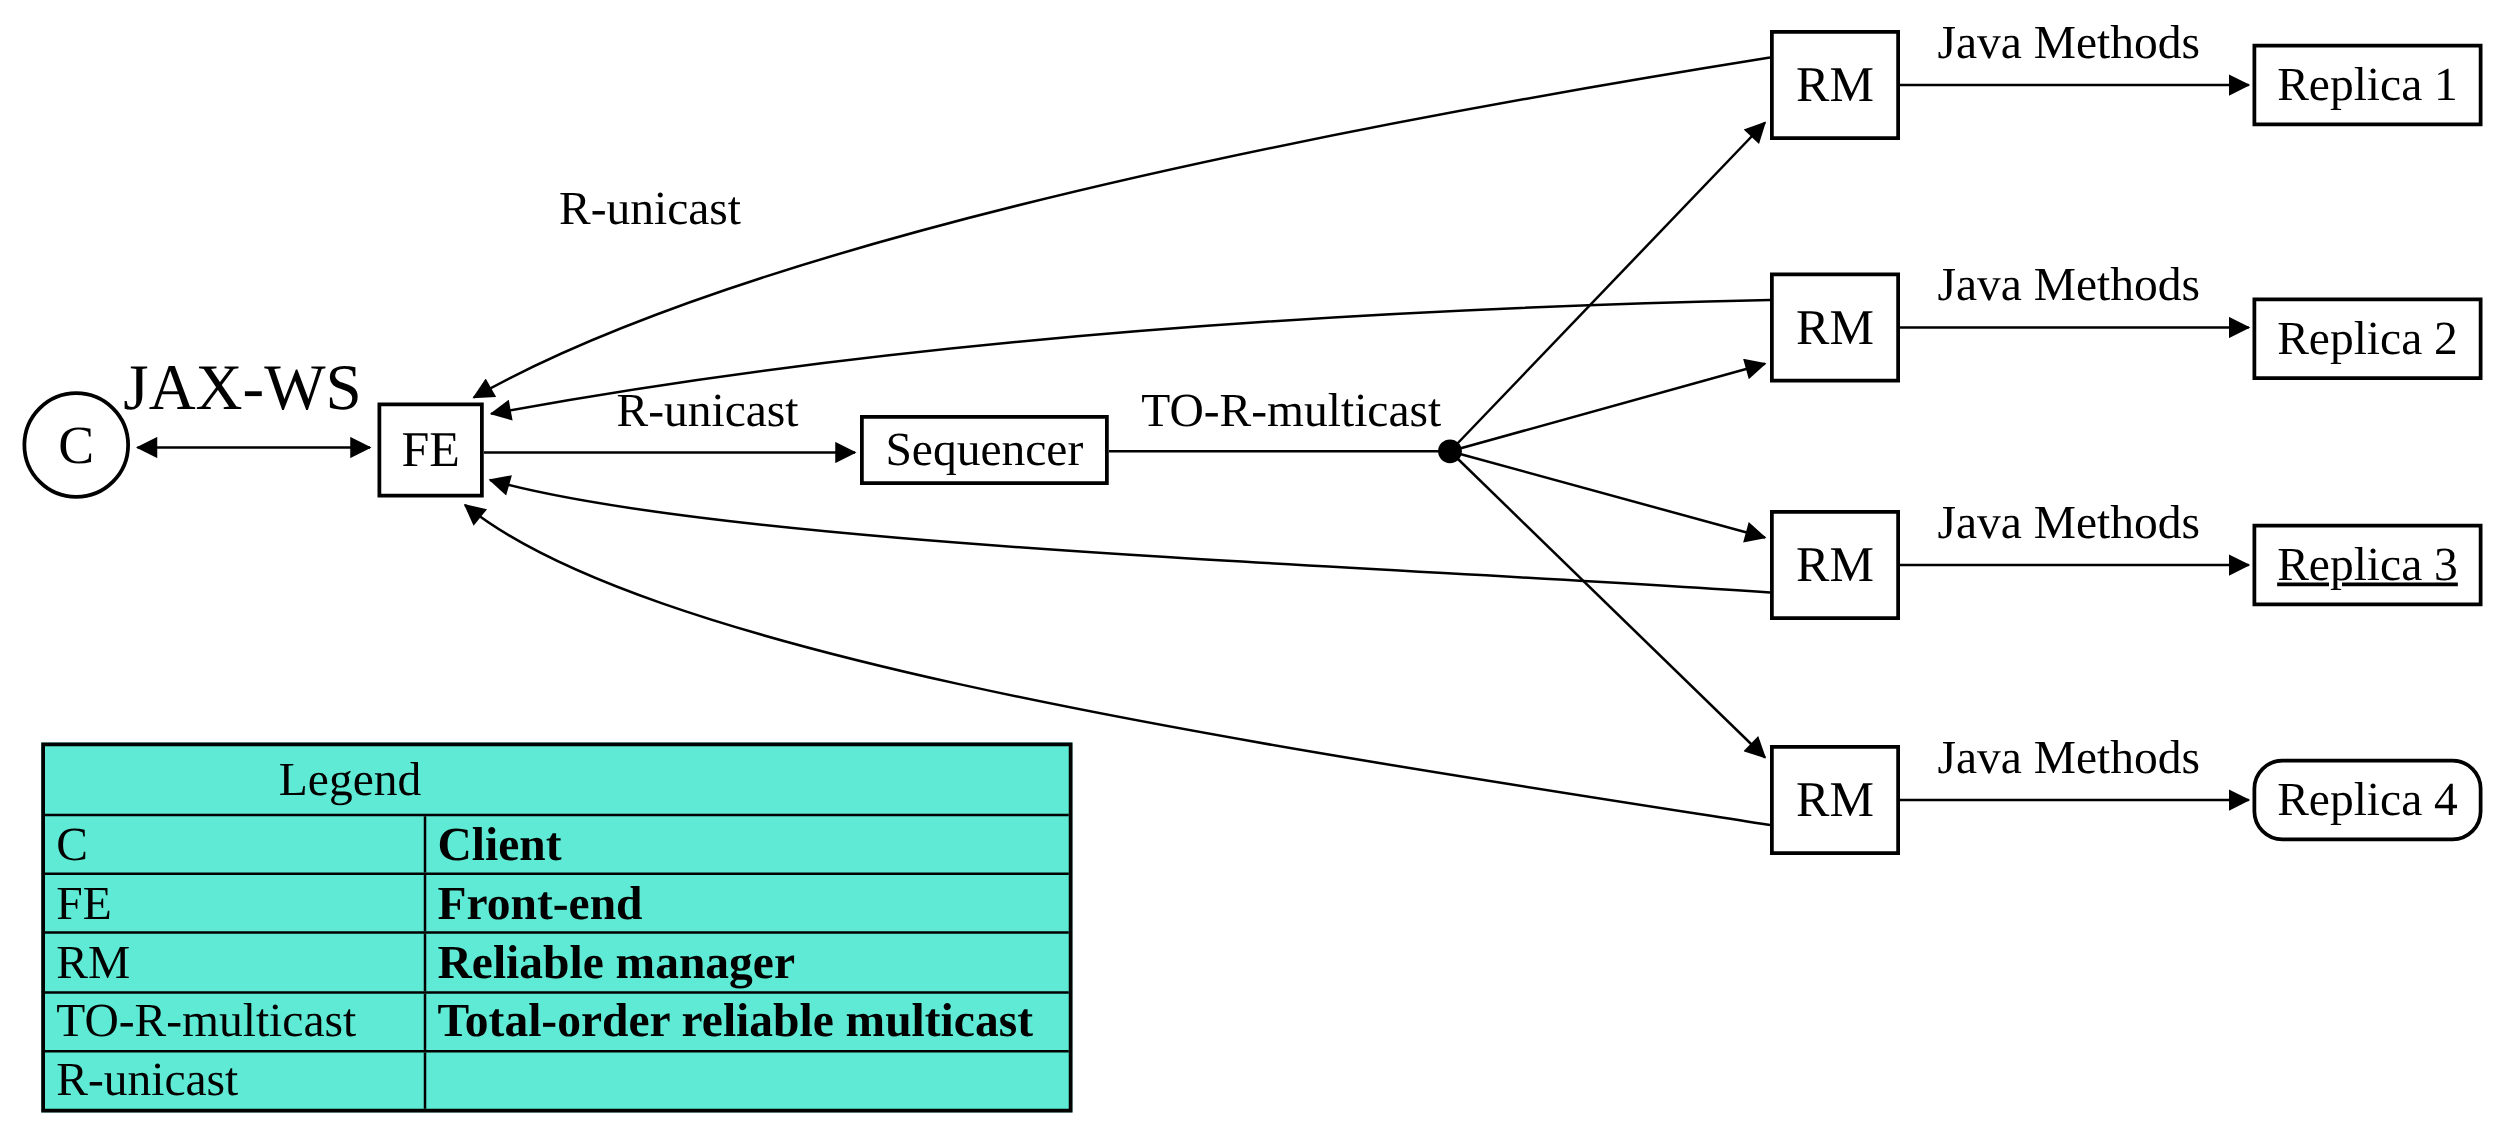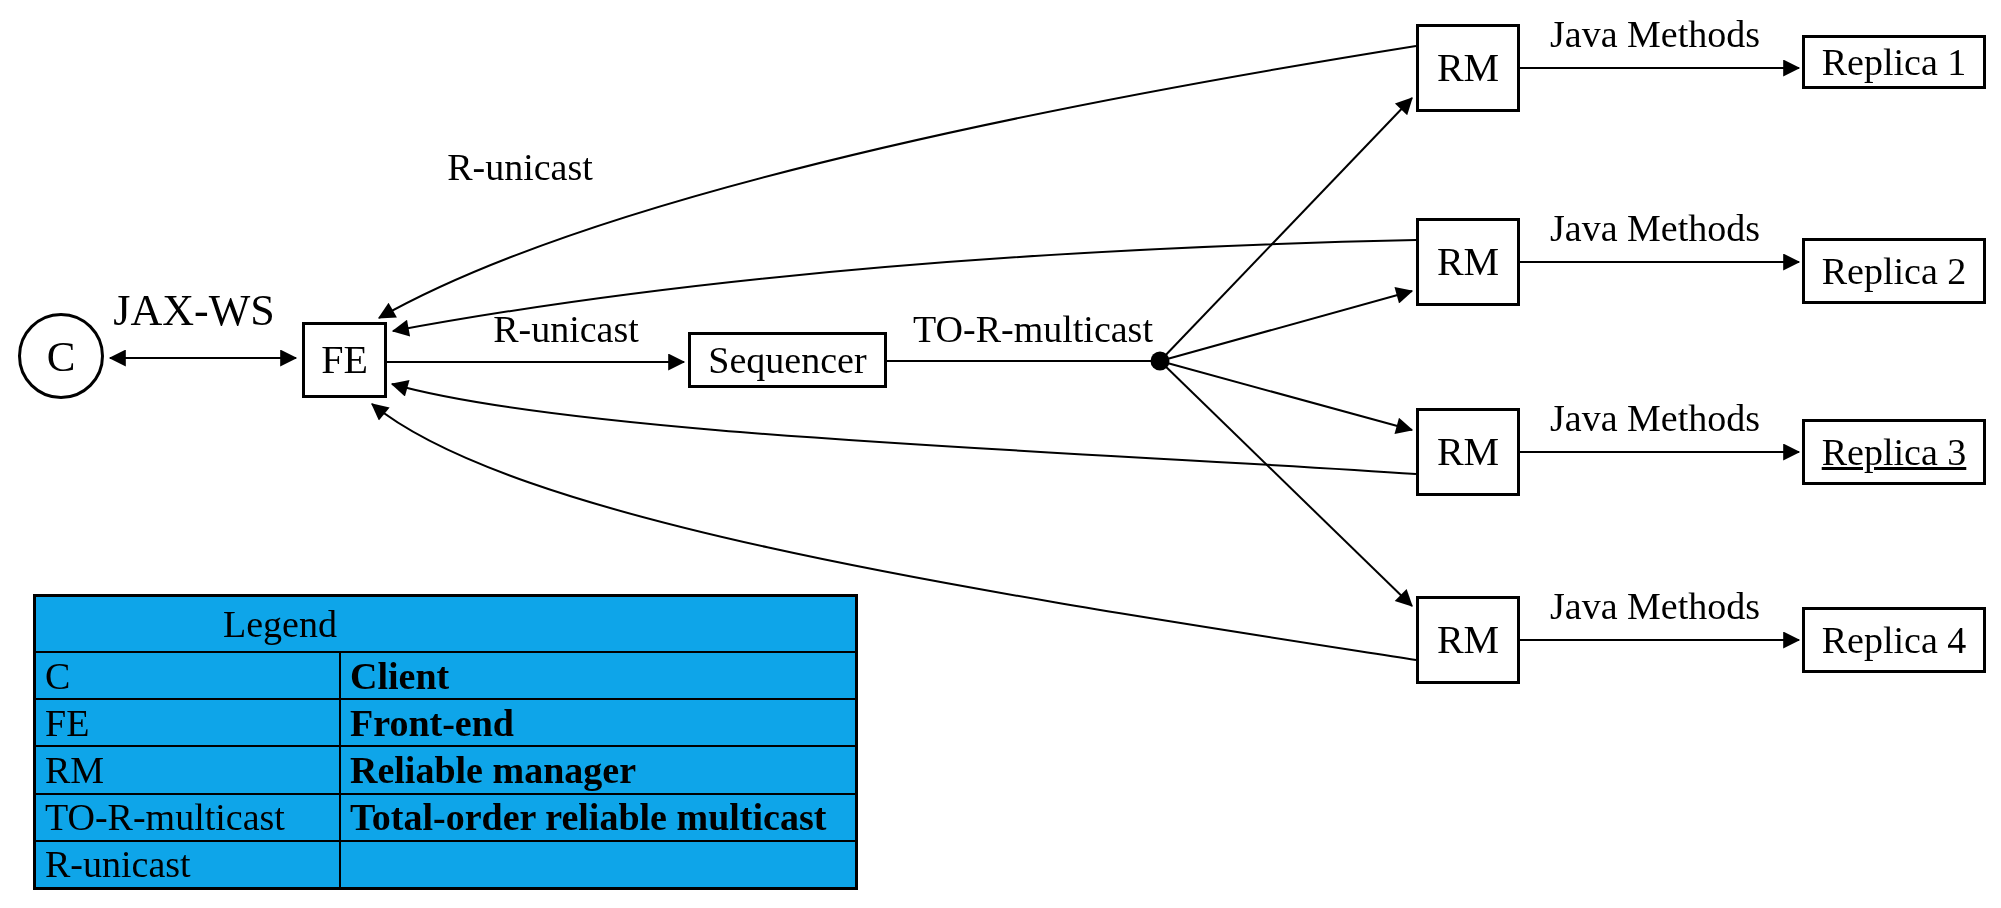--- a/index.html
+++ b/index.html
@@ -7,24 +7,24 @@
   #stage{position:relative;width:2001px;height:908px;background:#ffffff;overflow:hidden;color:#000;}
   #edges{position:absolute;left:0;top:0;width:2001px;height:908px;}
 
   .node{position:absolute;box-sizing:border-box;border:3px solid #000;background:#fff;
         display:flex;align-items:center;justify-content:center;font-size:40px;line-height:1;}
   .circle{border-radius:50%;font-size:43px;}
   .replica{font-size:38px;}
 
   .edge-label{position:absolute;transform:translateX(-50%);white-space:nowrap;
               font-size:38px;line-height:44px;text-align:right;}
-  .lbl-jaxws{font-size:44px;}
+  .lbl-jaxws{font-size:52px;}
 
   .legend{position:absolute;left:33px;top:594px;width:825px;height:296px;
-          background:#0ea5e9;border:3px solid #000;box-sizing:border-box;
+          background:#5eead4;border:3px solid #000;box-sizing:border-box;
           display:flex;flex-direction:column;font-size:38px;}
   .legend-header{height:54px;border-bottom:2px solid #000;position:relative;flex:none;}
   .legend-header .legend-title{position:absolute;left:244px;top:50%;transform:translate(-50%,-50%);}
   .legend-row{flex:1 1 auto;display:flex;border-bottom:2px solid #000;}
   .legend-row:last-child{border-bottom:none;}
   .legend-abbr{width:305px;flex:none;box-sizing:border-box;border-right:2px solid #000;
                padding-left:9px;display:flex;align-items:center;}
   .legend-meaning{flex:1;padding-left:9px;display:flex;align-items:center;font-weight:bold;}
 </style>
 </head>
@@ -86,30 +86,30 @@
   <div class="node" style="left:1416px;top:218px;width:104px;height:88px;">
     <span>RM</span>
   </div>
   <div class="node" style="left:1416px;top:408px;width:104px;height:88px;">
     <span>RM</span>
   </div>
   <div class="node" style="left:1416px;top:596px;width:104px;height:88px;">
     <span>RM</span>
   </div>
 
-  <div class="node replica" style="left:1802px;top:35px;width:184px;height:54px;">
+  <div class="node replica" style="left:1802px;top:35px;width:184px;height:66px;">
     <span>Replica 1</span>
   </div>
   <div class="node replica" style="left:1802px;top:238px;width:184px;height:66px;">
     <span>Replica 2</span>
   </div>
   <div class="node replica" style="left:1802px;top:419px;width:184px;height:66px;text-decoration:underline;">
     <span>Replica 3</span>
   </div>
-  <div class="node replica" style="left:1802px;top:607px;width:184px;height:66px;">
+  <div class="node replica" style="left:1802px;top:607px;width:184px;height:66px;border-radius:24px;">
     <span>Replica 4</span>
   </div>
 
   <div class="edge-label lbl-jaxws" style="left:194px;top:289px;">JAX-WS</div>
   <div class="edge-label" style="left:520px;top:145px;">R-unicast</div>
   <div class="edge-label" style="left:566px;top:307px;">R-unicast</div>
   <div class="edge-label" style="left:1033px;top:307px;">TO-R-multicast</div>
   <div class="edge-label" style="left:1655px;top:12px;">Java Methods</div>
   <div class="edge-label" style="left:1655px;top:206px;">Java Methods</div>
   <div class="edge-label" style="left:1655px;top:396px;">Java Methods</div>

